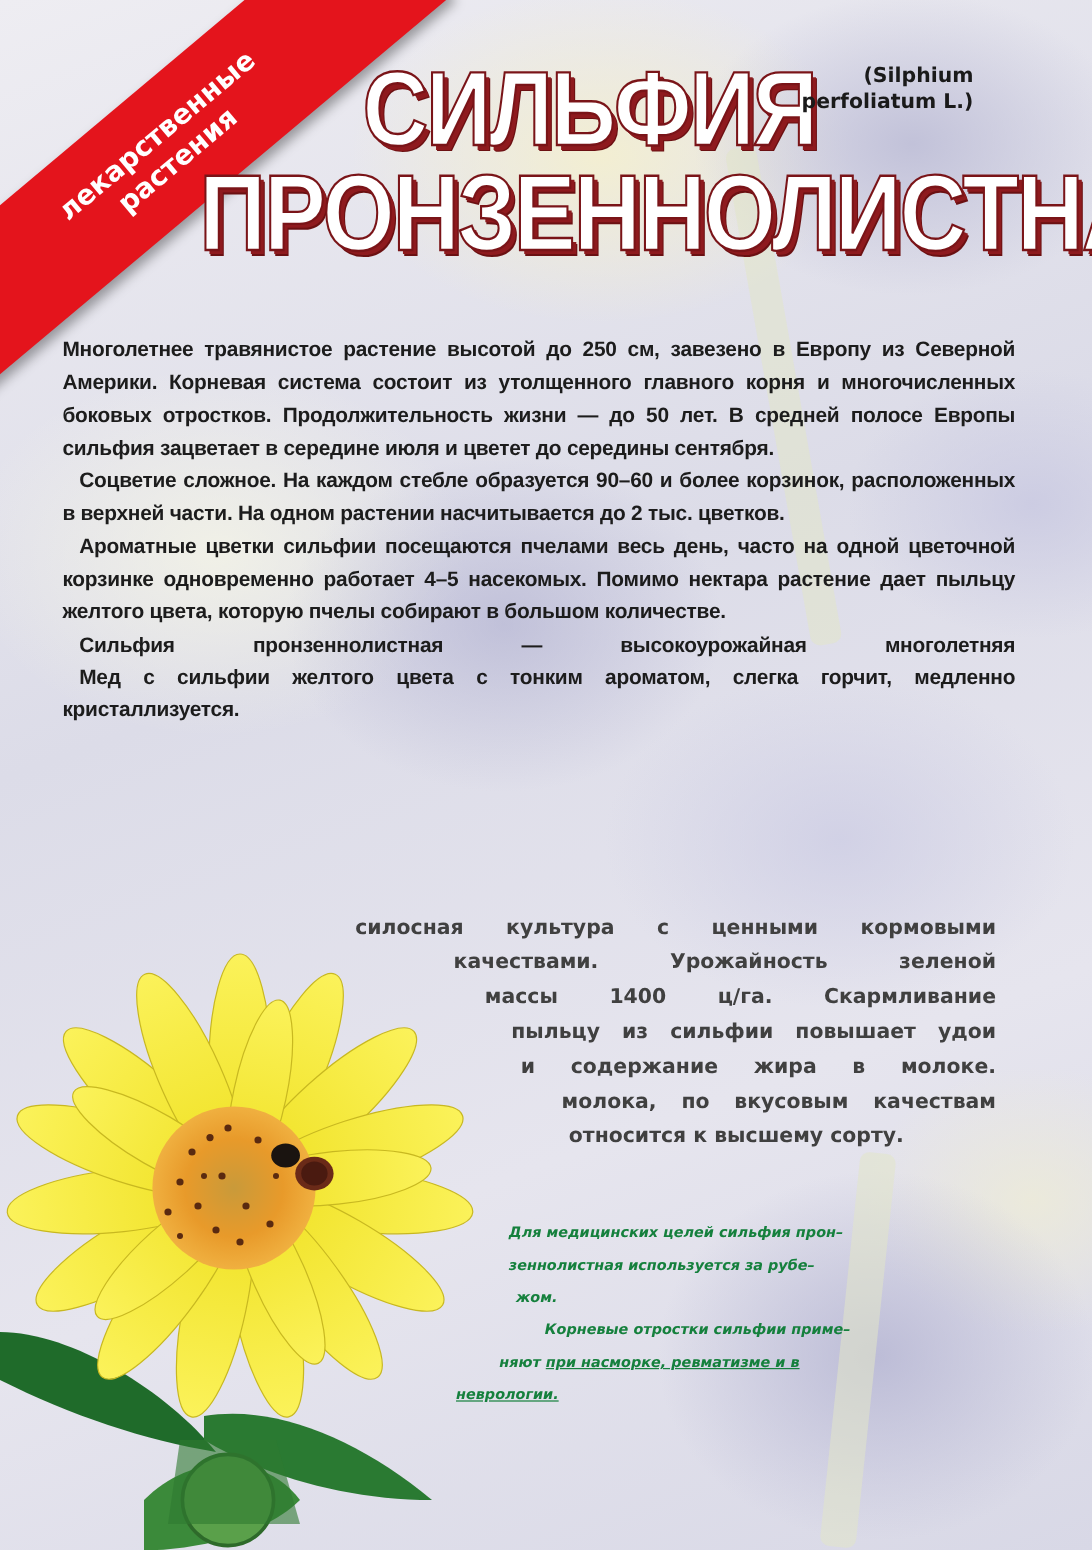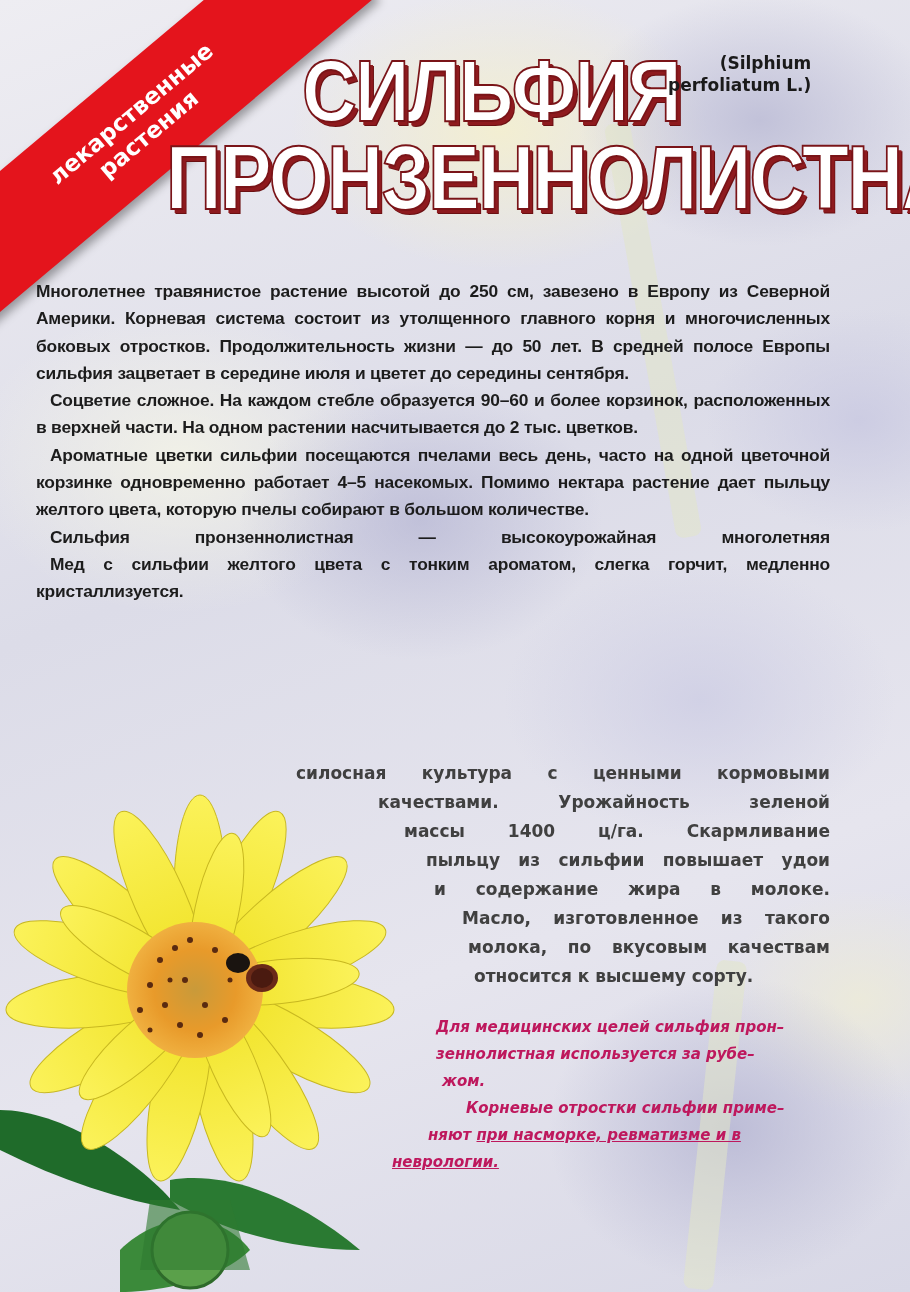--- a/index.html
+++ b/index.html
@@ -46,33 +46,34 @@
   .title-2 { left: 166px; top: 132px; font-size: 90px; line-height: 92px; }
   .latin {
     position: absolute; z-index: 3; left: 668px; top: 52px; text-align: right;
     font-size: 17px; font-weight: bold; line-height: 22px; color: #1a1a1a;
   }
   .text {
     position: absolute; z-index: 3;
     font-family: "Liberation Sans", sans-serif;
     font-weight: bold; color: #1c1c1c; font-size: 17.4px; line-height: 27.3px;
     letter-spacing: -0.2px;
+    margin-left: 16px;
   }
   .main { left: 36px; top: 278px; width: 794px; }
   .main p { margin: 0; text-align: justify; text-align-last: left; }
   .main p.ind { text-indent: 14px; }
   .silage {
     position: absolute; z-index: 3; font-family: "DejaVu Sans", sans-serif; font-weight: bold;
     color: #404040; font-size: 17px; line-height: 29px; right: 80px; top: 759px; text-align: justify;
   }
   .silage .ln { display: block; text-align: justify; text-align-last: justify; }
   .italic-block {
     position: absolute; z-index: 3; left: 380px; top: 1014px; width: 452px;
     font-family: "DejaVu Sans", sans-serif; font-weight: bold; font-style: italic;
-    font-size: 15px; line-height: 27px; color: #be185d; margin-left: 12px;
+    font-size: 12px; line-height: 27px; color: #15803d;
   }
   .italic-block .ln { display: block; white-space: nowrap; }
   .u { text-decoration: underline; }
   .flower { position: absolute; z-index: 2; left: 0; top: 780px; width: 450px; height: 512px; }
 </style>
 </head>
 <body>
 
 <div class="bg"></div>
 <div class="bg-stem" style="left:640px;top:120px;width:26px;height:420px;transform:rotate(-10deg);"></div>
@@ -97,21 +98,20 @@
   <p class="ind" style="text-align-last: justify;">Сильфия пронзеннолистная — высокоурожайная многолетняя</p>
   <p class="ind">Мед с сильфии желтого цвета с тонким ароматом, слегка горчит, медленно кристаллизуется.</p>
 </div>
 
 <div class="silage">
   <span class="ln" style="margin-left:-10px;width:534px;">силосная культура с ценными кормовыми</span>
   <span class="ln" style="margin-left:72px;width:452px;">качествами. Урожайность зеленой</span>
   <span class="ln" style="margin-left:98px;width:426px;">массы 1400 ц/га. Скармливание</span>
   <span class="ln" style="margin-left:120px;width:404px;">пыльцу из сильфии повышает удои</span>
   <span class="ln" style="margin-left:128px;width:396px;">и содержание жира в молоке.</span>
-  <span class="ln" style="margin-left:156px;width:368px;">Масло, изготовленное из такого</span>
   <span class="ln" style="margin-left:162px;width:362px;">молока, по вкусовым качествам</span>
   <span class="ln" style="margin-left:168px;width:356px;text-align-last:left;">относится к высшему сорту.</span>
 </div>
 
 <div class="italic-block">
   <span class="ln" style="padding-left:44px;">Для медицинских целей сильфия прон–</span>
   <span class="ln" style="padding-left:44px;">зеннолистная используется за рубе–</span>
   <span class="ln" style="padding-left:50px;">жом.</span>
   <span class="ln" style="padding-left:74px;">Корневые отростки сильфии приме–</span>
   <span class="ln" style="padding-left:36px;">

